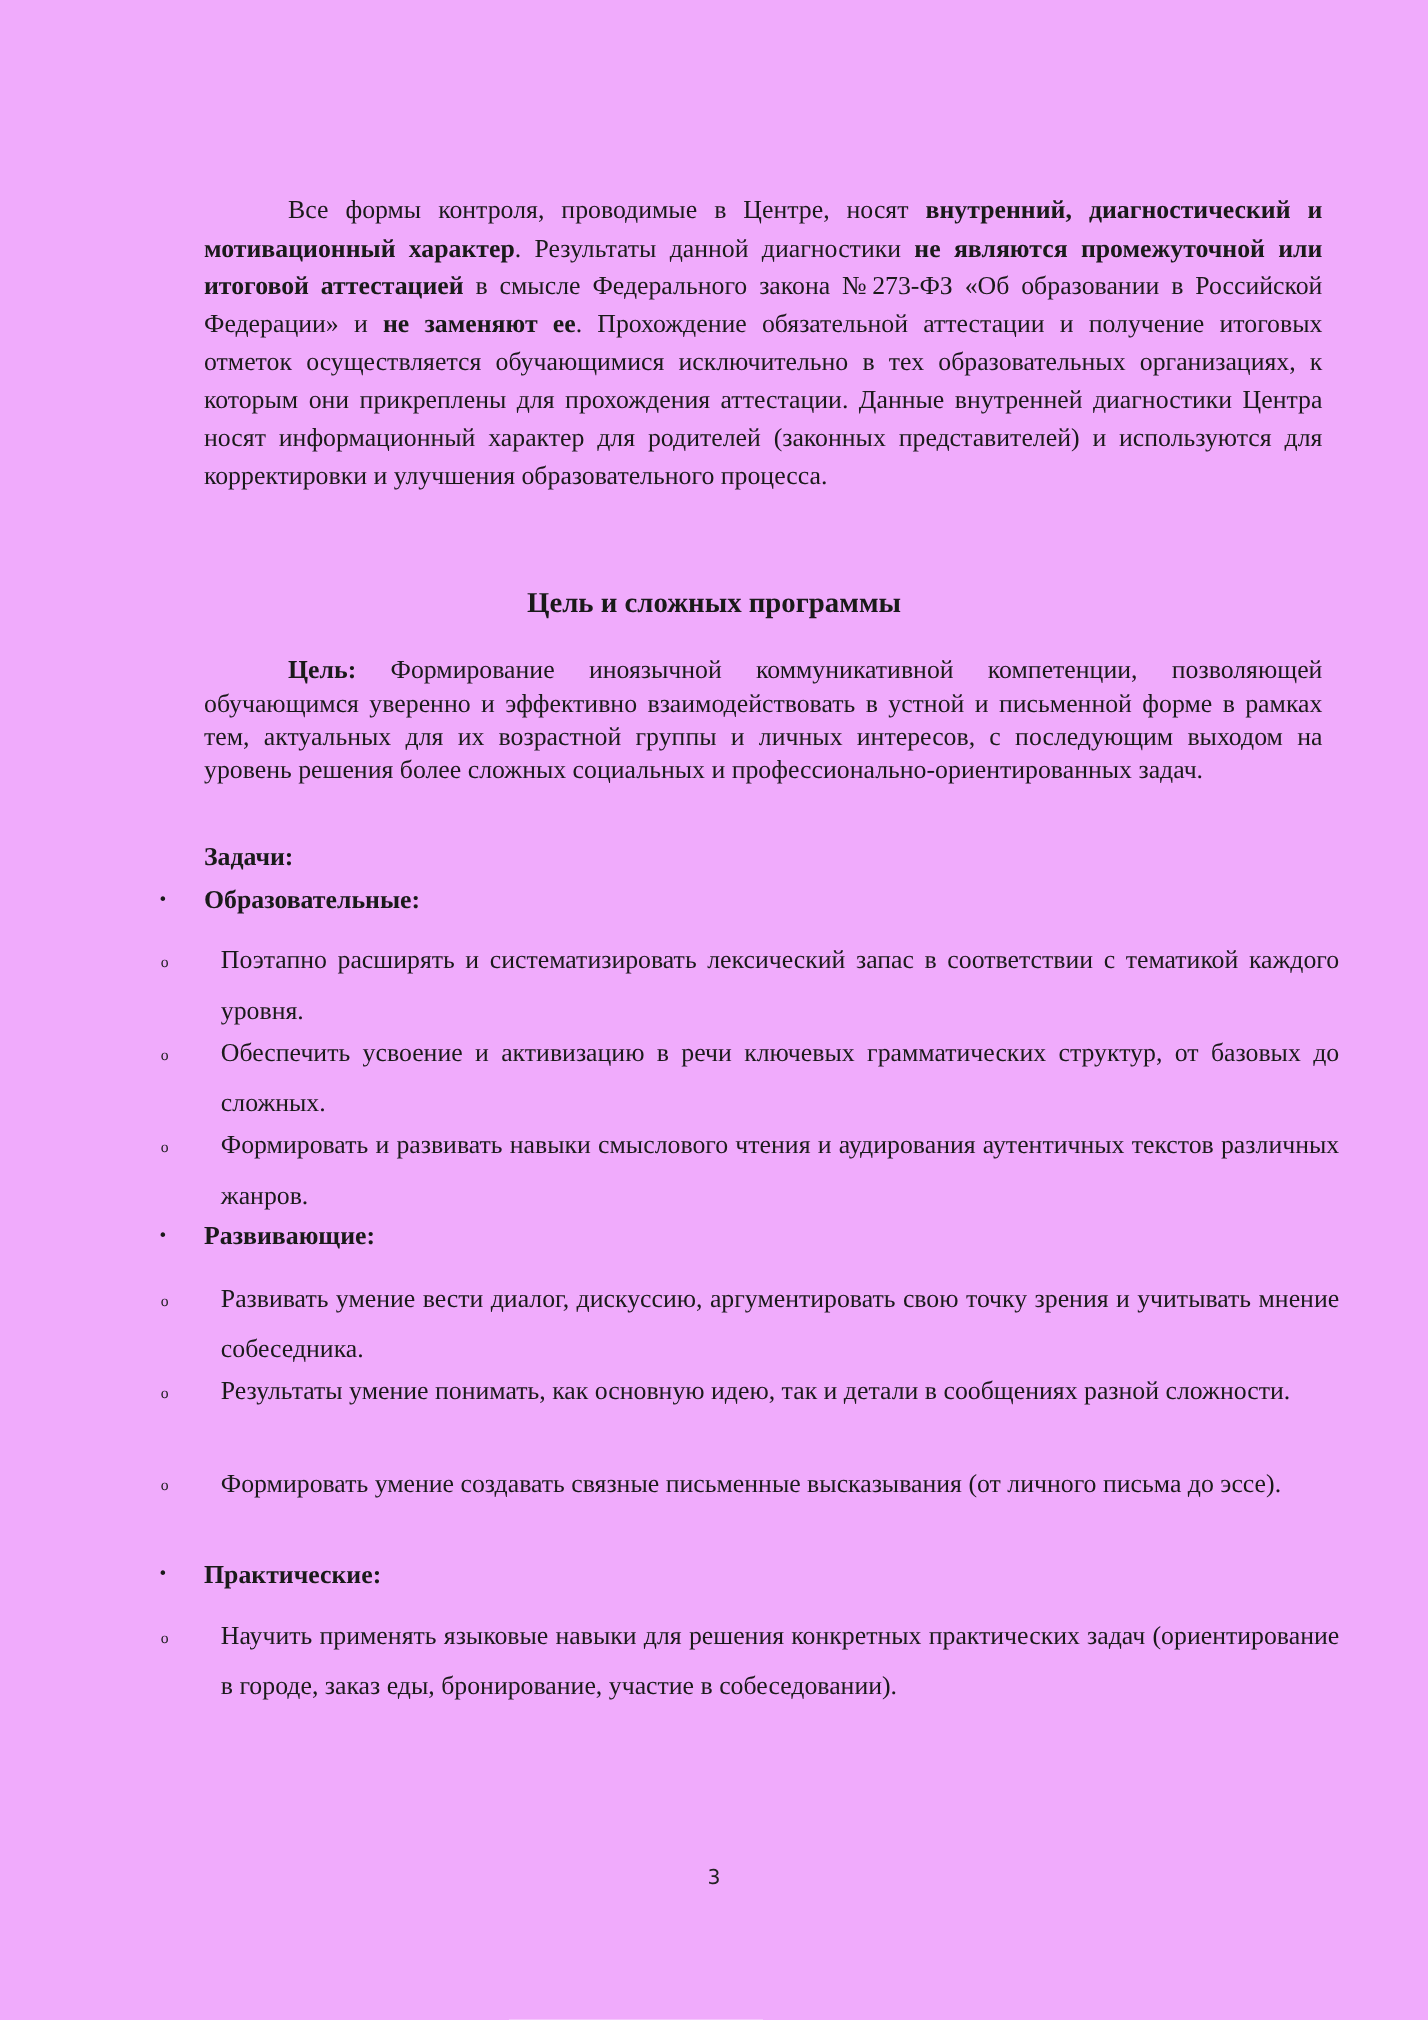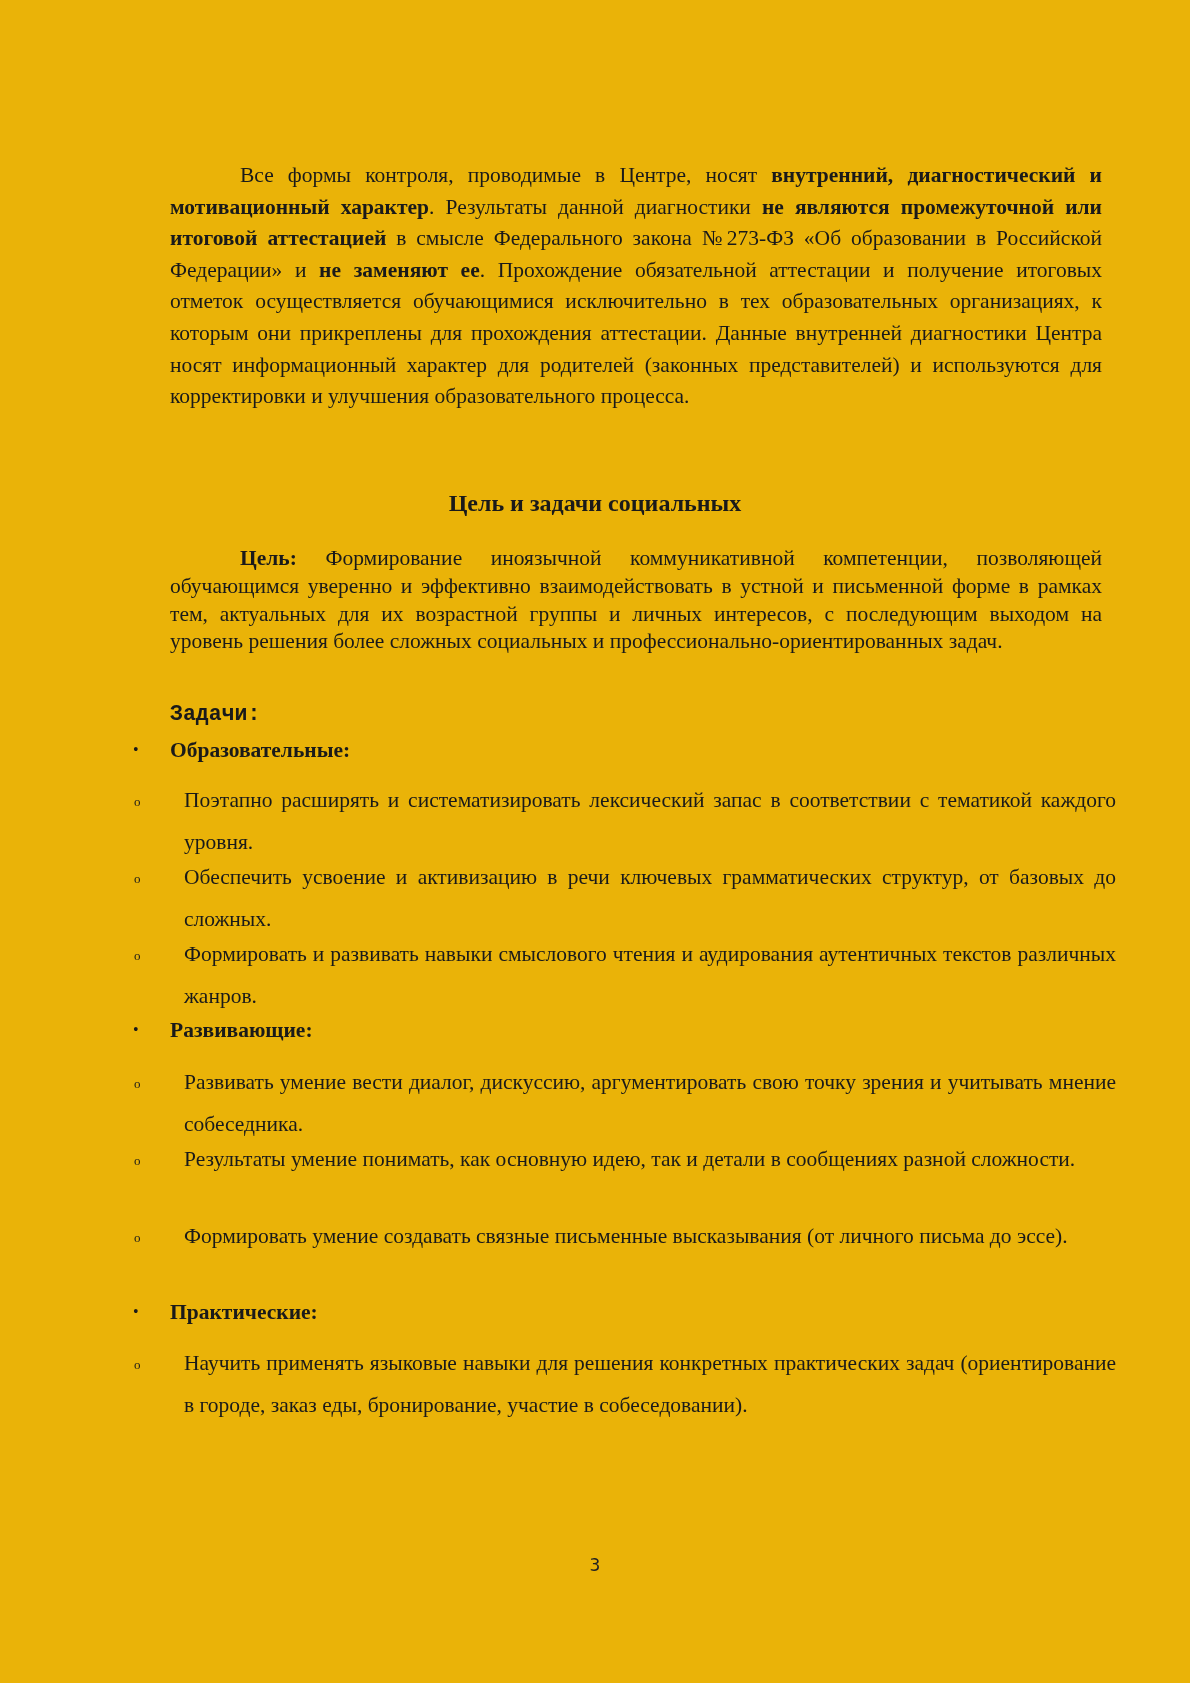--- a/index.html
+++ b/index.html
@@ -1,34 +1,34 @@
 <!DOCTYPE html>
 <html><head>
 <meta charset="utf-8">
 <style>
   html, body { margin: 0; padding: 0; background: #ffffff; }
   body { width: 1190px; height: 1683px; position: relative; overflow: hidden; }
   .page {
     position: absolute; left: 0; top: 0; width: 1190px; height: 1683px;
-    background: #eab308; color: #1a1a1a;
+    background: #f0abfc; color: #1a1a1a;
     font-family: "Liberation Serif", serif;
     font-size: 21.5px;
   }
   .content { position: absolute; left: 170px; width: 932px; }
   .para {
     text-align: justify; line-height: 31.6px; margin: 0;
     text-indent: 70px;
   }
   .para b { font-weight: bold; }
   .heading {
     position: absolute; left: 0; width: 1190px; text-align: center;
     font-weight: bold; font-size: 24px; top: 490px; margin: 0;
   }
   .goal { position: absolute; top: 545px; line-height: 27.8px; }
-  .tasks-label { position: absolute; top: 702px; font-weight: bold; margin: 0; font-family: Liberation Mono, monospace; }
+  .tasks-label { position: absolute; top: 702px; font-weight: bold; margin: 0; }
   .list { position: absolute; left: 0; top: 0; width: 1190px; }
   .group-title {
     position: absolute; left: 170px; font-weight: bold; margin: 0;
   }
   .bullet {
     position: absolute; left: 133px; font-size: 16px;
   }
   .circle {
     position: absolute; left: 134px; font-size: 13px;
   }
@@ -43,21 +43,21 @@
 </style>
 </head>
 <body>
 
 <div class="page">
 
   <div class="content" style="top:160px;">
     <p class="para" id="intro-para"><span>Все формы контроля, проводимые в Центре, носят </span><b>внутренний, диагностический и мотивационный характер</b><span>. Результаты данной диагностики </span><b>не являются промежуточной или итоговой аттестацией</b><span> в смысле Федерального закона №273-ФЗ «Об образовании в Российской Федерации» и </span><b>не заменяют ее</b><span>. Прохождение обязательной аттестации и получение итоговых отметок осуществляется обучающимися исключительно в тех образовательных организациях, к которым они прикреплены для прохождения аттестации. Данные внутренней диагностики Центра носят информационный характер для родителей (законных представителей) и используются для корректировки и улучшения образовательного процесса.</span></p>
   </div>
 
-  <h2 class="heading">Цель и задачи социальных</h2>
+  <h2 class="heading">Цель и сложных программы</h2>
 
   <div class="content goal">
     <p class="para" style="line-height:27.8px;"><b>Цель:</b><span> Формирование иноязычной коммуникативной компетенции, позволяющей обучающимся уверенно и эффективно взаимодействовать в устной и письменной форме в рамках тем, актуальных для их возрастной группы и личных интересов, с последующим выходом на уровень решения более сложных социальных и профессионально-ориентированных задач.</span></p>
   </div>
 
   <p class="content tasks-label">Задачи:</p>
 
   <div class="list">
 
     <span class="bullet" style="top:741px;">•</span>

